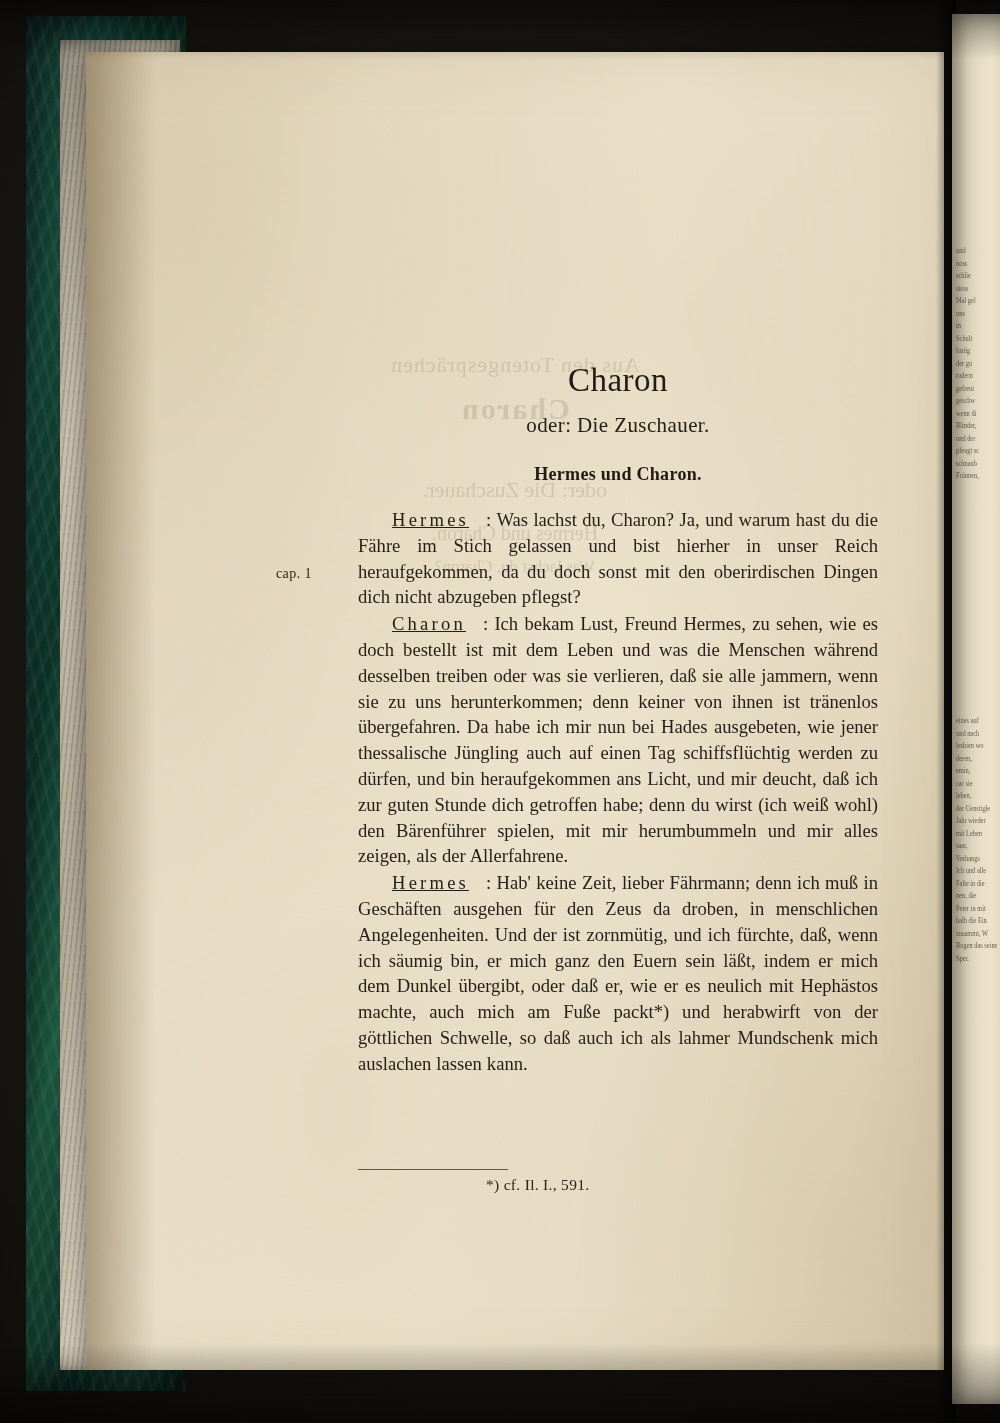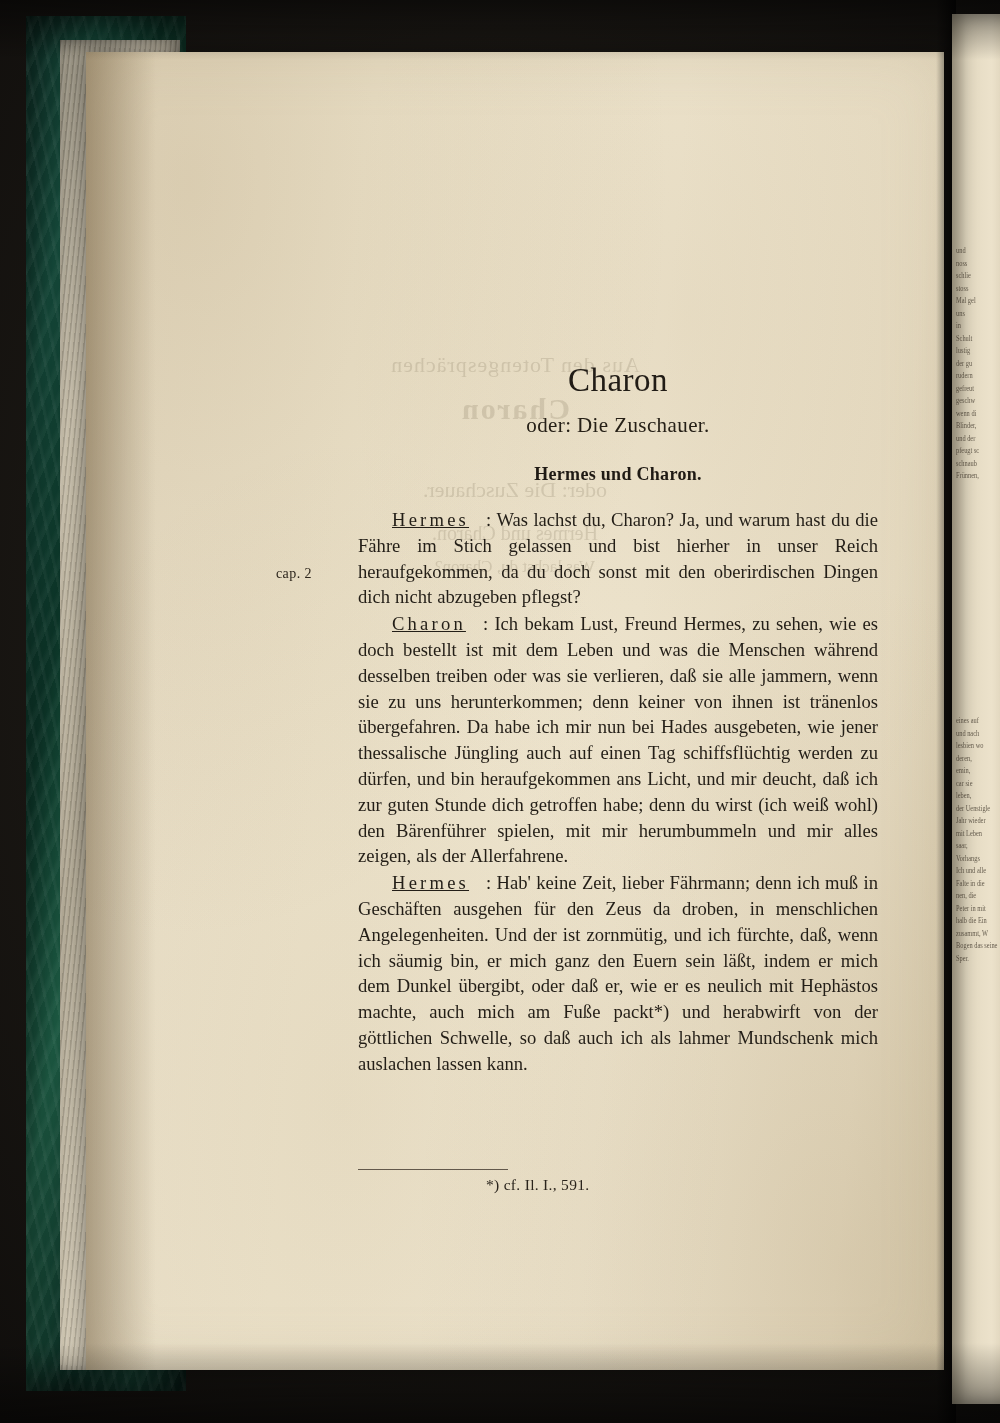--- a/index.html
+++ b/index.html
@@ -281,21 +281,21 @@
     <div class="bleed bleed-2">Charon</div>
     <div class="bleed bleed-3">oder: Die Zuschauer.</div>
     <div class="bleed bleed-4">Hermes und Charon.</div>
     <div class="bleed bleed-5">Was lachst du, Charon?</div>
 
     <div class="textblock">
       <h1 class="title">Charon</h1>
       <div class="subtitle">oder: Die Zuschauer.</div>
       <div class="speakers">Hermes und Charon.</div>
 
-      <div class="cap-marker">cap. 2</div>
+      <div class="cap-marker">cap. 1</div>
 
       <div id="paras">
           <p class="para"><span class="spk">Hermes</span><span>: </span><span>Was lachst du, Charon? Ja, und warum hast du die Fähre im Stich gelassen und bist hierher in unser Reich heraufgekommen, da du doch sonst mit den oberirdischen Dingen dich nicht abzugeben pflegst?</span></p>
           <p class="para"><span class="spk">Charon</span><span>: </span><span>Ich bekam Lust, Freund Hermes, zu sehen, wie es doch bestellt ist mit dem Leben und was die Menschen während desselben treiben oder was sie verlieren, daß sie alle jammern, wenn sie zu uns herunterkommen; denn keiner von ihnen ist tränenlos übergefahren. Da habe ich mir nun bei Hades ausgebeten, wie jener thessalische Jüngling auch auf einen Tag schiffsflüchtig werden zu dürfen, und bin heraufgekommen ans Licht, und mir deucht, daß ich zur guten Stunde dich getroffen habe; denn du wirst (ich weiß wohl) den Bärenführer spielen, mit mir herumbummeln und mir alles zeigen, als der Allerfahrene.</span></p>
           <p class="para"><span class="spk">Hermes</span><span>: </span><span>Hab' keine Zeit, lieber Fährmann; denn ich muß in Geschäften ausgehen für den Zeus da droben, in menschlichen Angelegenheiten. Und der ist zornmütig, und ich fürchte, daß, wenn ich säumig bin, er mich ganz den Euern sein läßt, indem er mich dem Dunkel übergibt, oder daß er, wie er es neulich mit Hephästos machte, auch mich am Fuße packt*) und herabwirft von der göttlichen Schwelle, so daß auch ich als lahmer Mundschenk mich auslachen lassen kann.</span></p>
         </div>
     </div>
 
     <div class="footnote-rule"></div>
     <div class="footnote">*) cf. Il. I., 591.</div>

